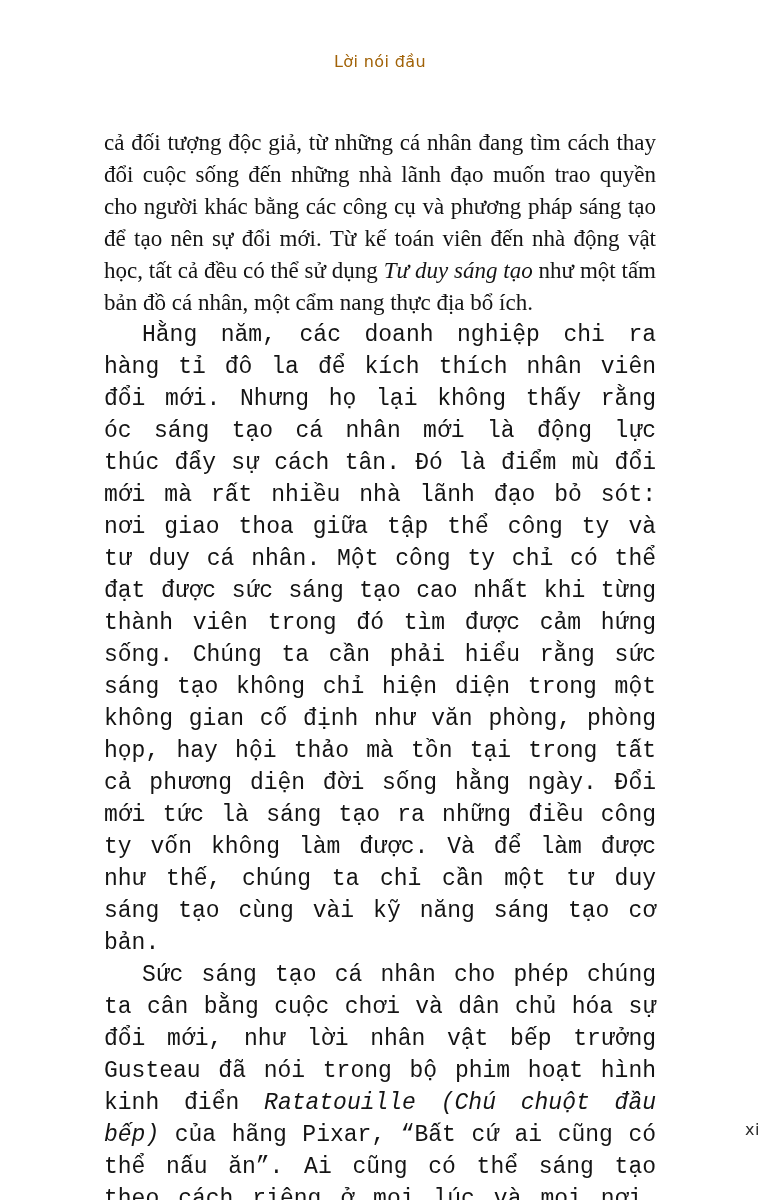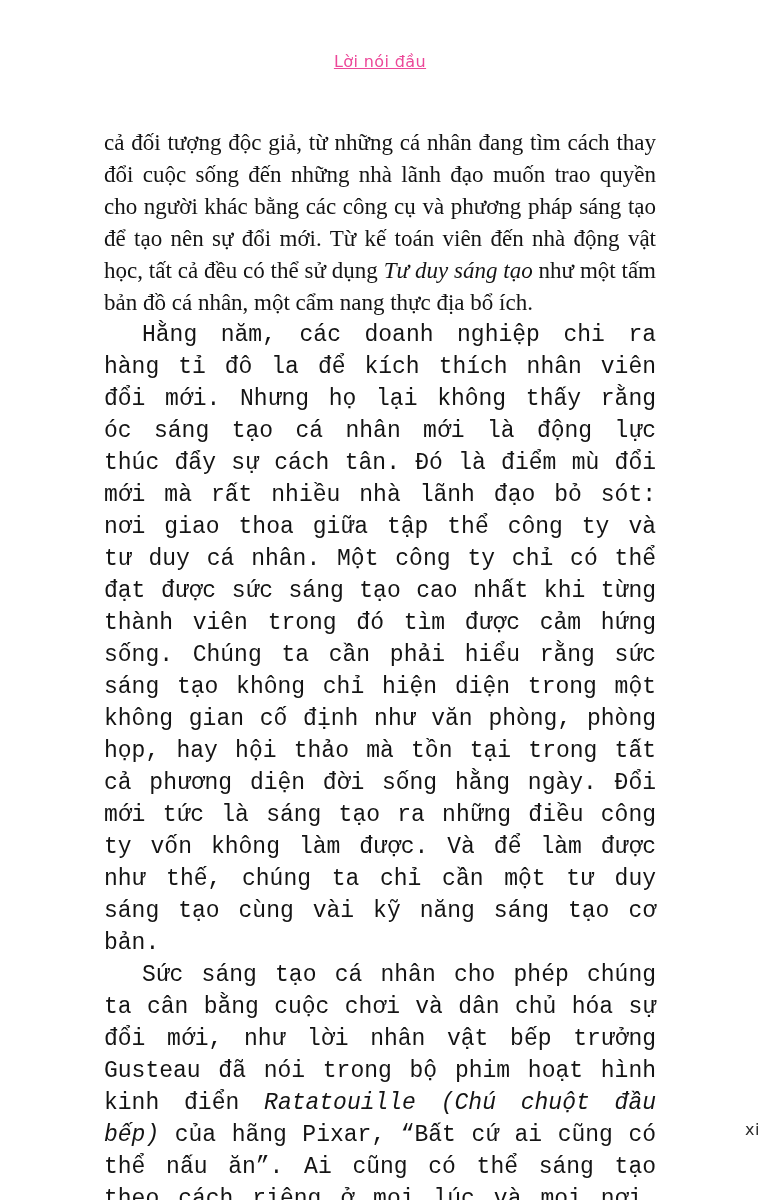--- a/index.html
+++ b/index.html
@@ -16,23 +16,22 @@
   }
   .running-header {
     position: absolute;
     top: 52px;
     left: 0;
     right: 0;
     text-align: center;
     font-family: "DejaVu Sans", "Liberation Sans", sans-serif;
     font-size: 16px;
     font-weight: 500;
-    color: #ec4899;
+    color: #a16207;
     letter-spacing: 0.4px;
-    text-decoration: underline;
   }
   .body-text {
     position: absolute;
     top: 120px;
     left: 104px;
     width: 552px;
     font-family: "Liberation Serif", "DejaVu Serif", serif;
     font-size: 23px;
     line-height: 32px;
     color: #141414;

